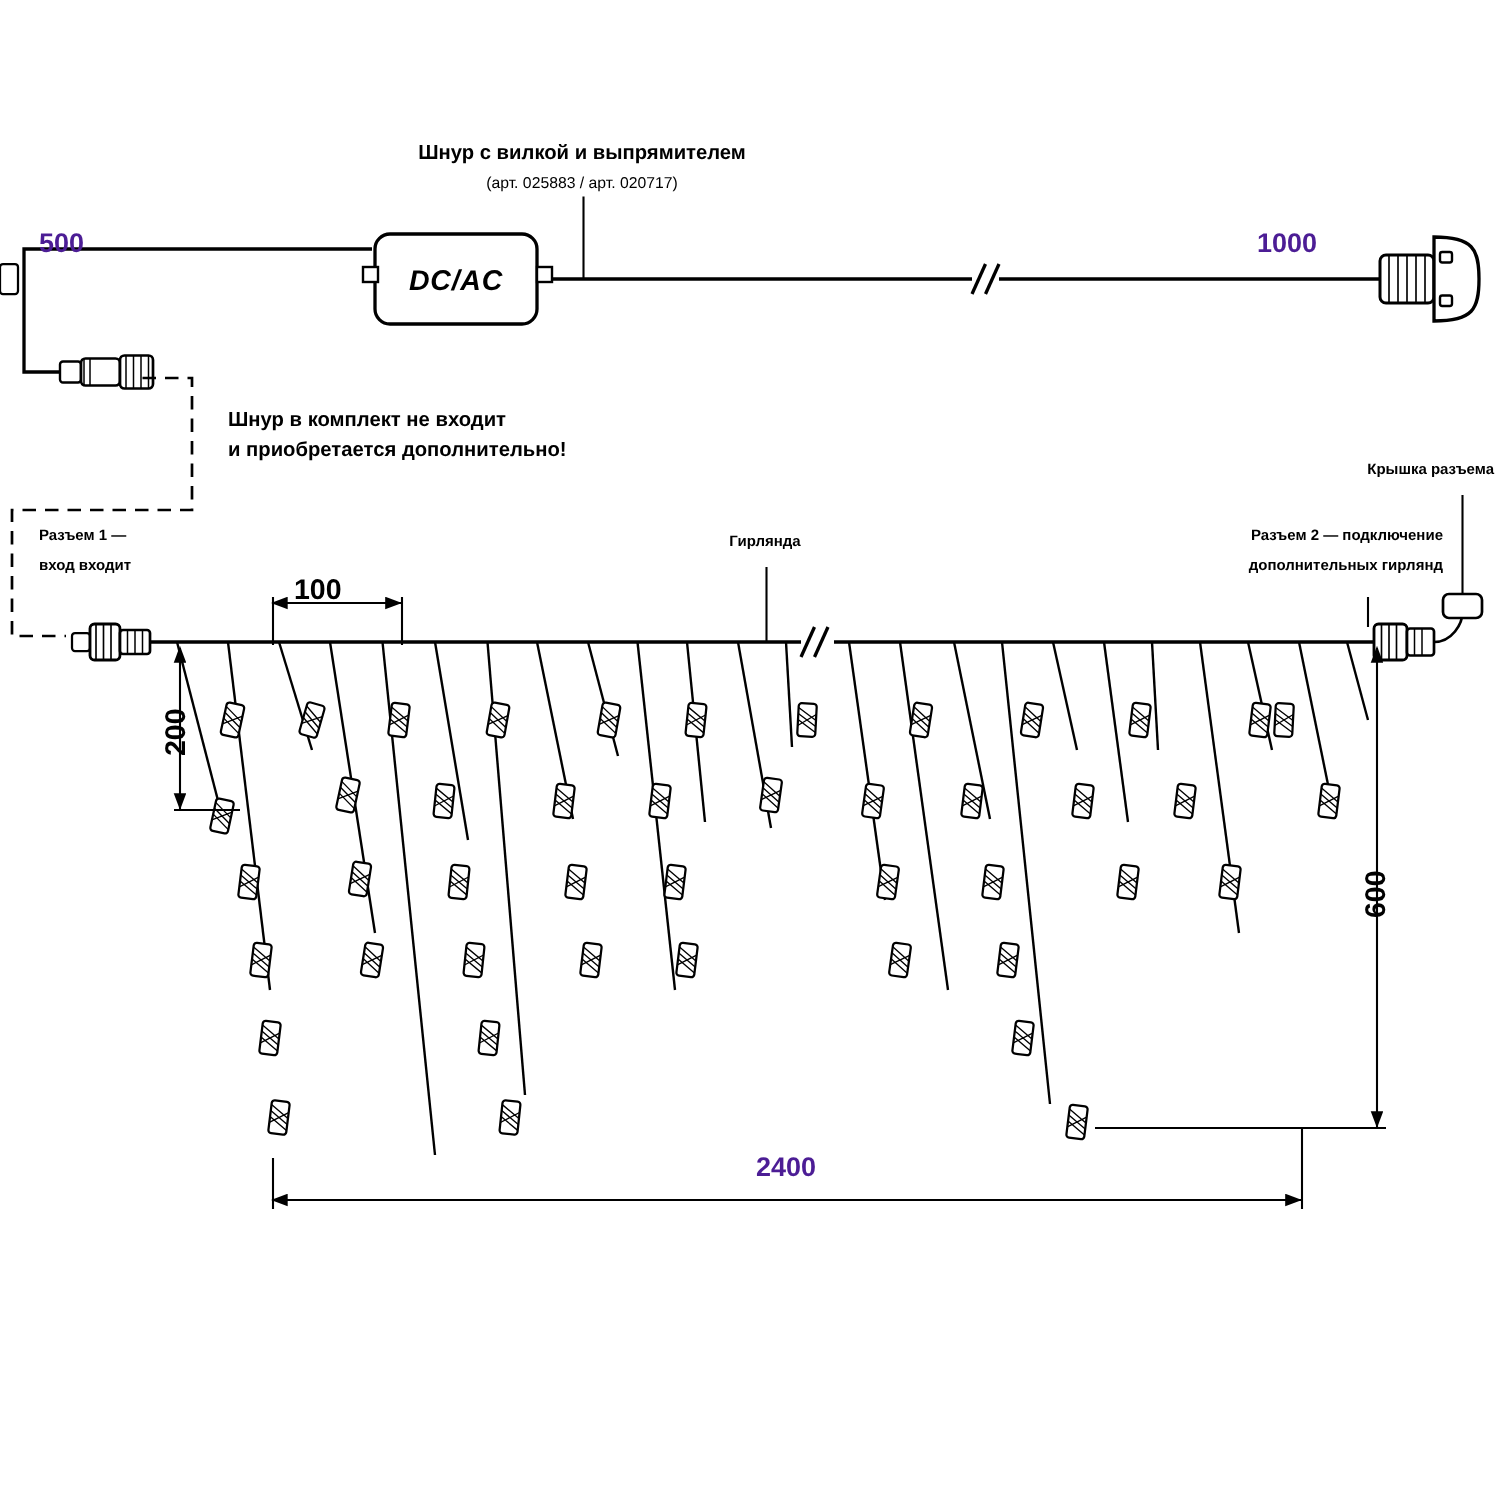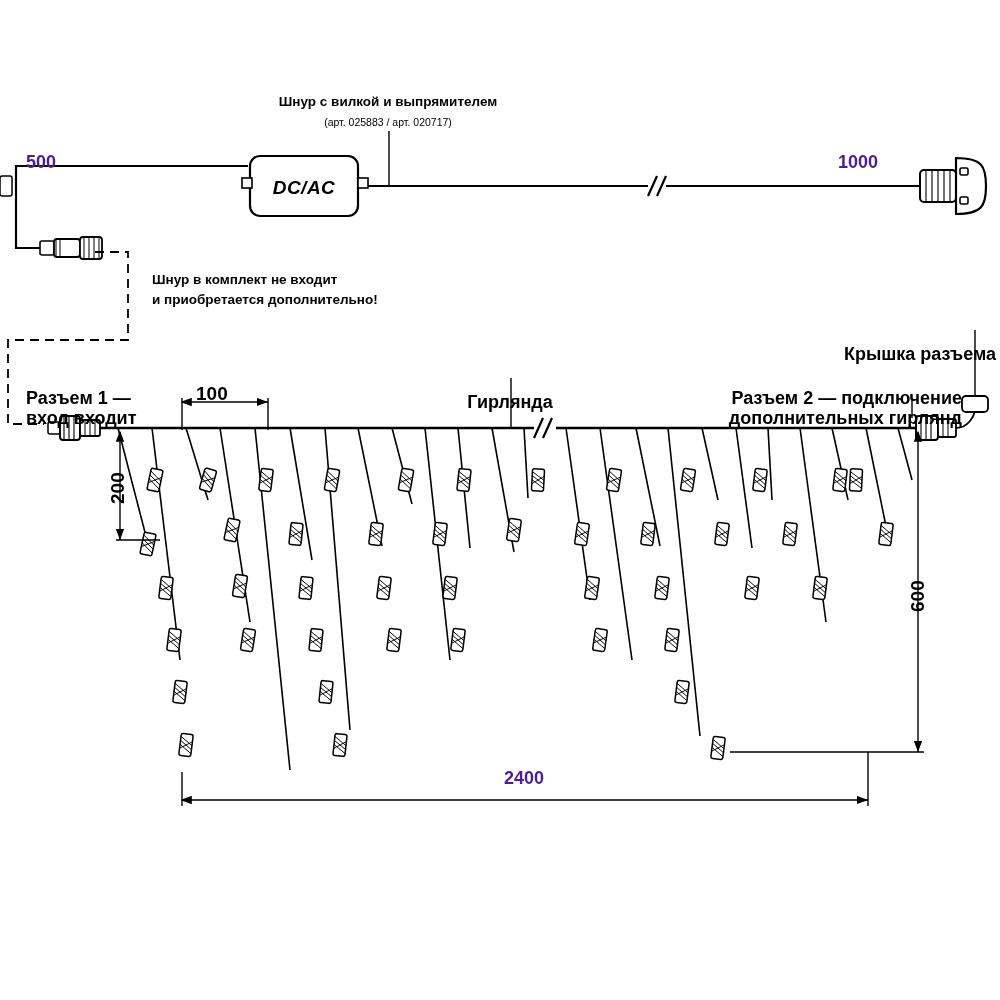--- a/index.html
+++ b/index.html
@@ -45,24 +45,23 @@
     font-size: 13.5px;
     font-weight: 700;
     color: #000;
   }
   .lbl-note-small {
     font-size: 10.5px;
     font-weight: 400;
     color: #000;
   }
   .lbl-callout {
-    font-size: 18px;
-    font-weight: 700;
-    color: #000;
-    margin-top: 36px;
+    font-size: 10px;
+    font-weight: 700;
+    color: #000;
   }
   .lbl-dcac {
     font-size: 19px;
     font-weight: 700;
     color: #000;
     letter-spacing: 0.5px;
     font-style: italic;
   }
   .rot-90 {
     transform: rotate(-90deg);

